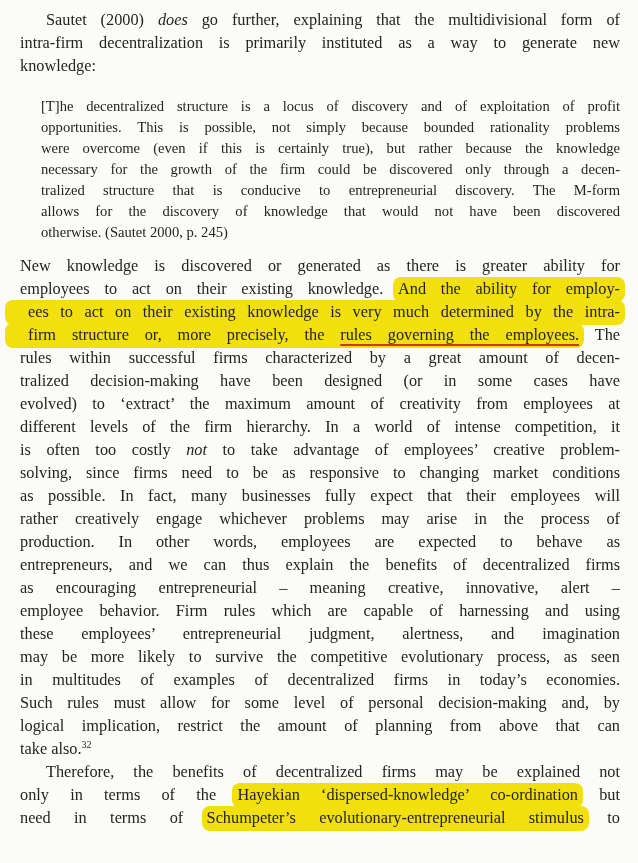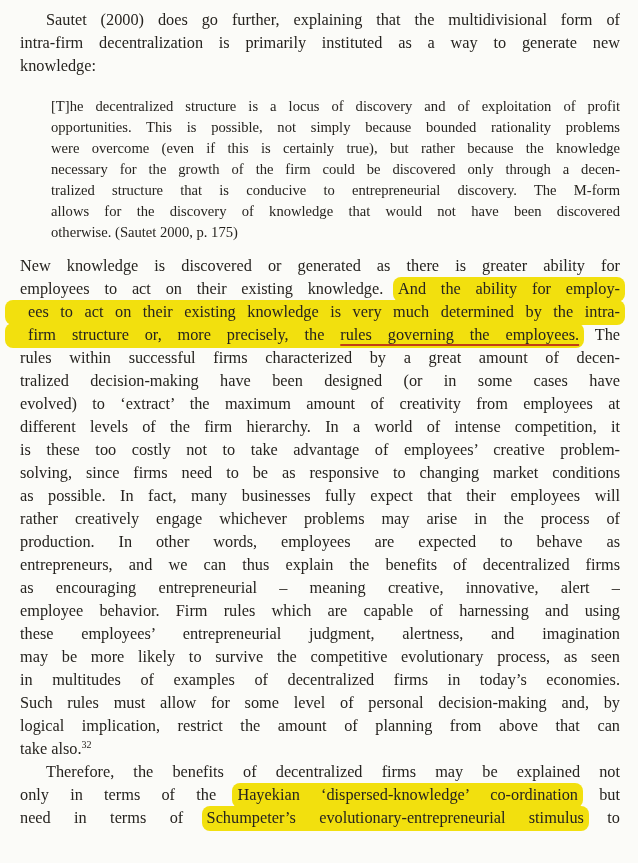--- a/index.html
+++ b/index.html
@@ -39,23 +39,22 @@
     text-indent: 26px;
   }
   .quote {
     margin: 19px 0 11px 21px;
     font-size: 14.6px;
     line-height: 21px;
   }
   .quote .line {
     height: 21px;
     line-height: 21px;
-    margin-left: 10px;
   }
-  .it { }
+  .it { font-style: italic; }
   mark.hl {
     background: var(--highlight, #f2e00e);
     color: inherit;
     padding: 2px 5px 3.5px 5px;
     margin: 0 -5px;
     border-radius: 8px;
   }
   mark.hl.bleed-l {
     padding-left: 23px;
     margin-left: -15px;
@@ -83,33 +82,33 @@
     <div class="line nj"><span>knowledge:</span></div>
   </div>
 
   <div class="quote">
     <div class="line"><span>[T]he decentralized structure is a locus of discovery and of exploitation of profit</span></div>
     <div class="line"><span>opportunities. This is possible, not simply because bounded rationality problems</span></div>
     <div class="line"><span>were overcome (even if this is certainly true), but rather because the knowledge</span></div>
     <div class="line"><span>necessary for the growth of the firm could be discovered only through a decen-</span></div>
     <div class="line"><span>tralized structure that is conducive to entrepreneurial discovery. The M-form</span></div>
     <div class="line"><span>allows for the discovery of knowledge that would not have been discovered</span></div>
-    <div class="line nj"><span>otherwise. (Sautet 2000, p. 175)</span></div>
+    <div class="line nj"><span>otherwise. (Sautet 2000, p. 245)</span></div>
   </div>
 
   <div class="para">
     <div class="line"><span>New knowledge is discovered or generated as there is greater ability for</span></div>
     <div class="line"><span>employees to act on their existing knowledge. </span><mark class="hl"><span>And the ability for employ-</span></mark></div>
     <div class="line"><mark class="hl bleed-l"><span>ees to act on their existing knowledge is very much determined by the intra-</span></mark></div>
     <div class="line"><mark class="hl bleed-l"><span>firm structure or, more precisely, the </span><span class="ul">rules governing the employees.</span></mark><span> The</span></div>
     <div class="line"><span>rules within successful firms characterized by a great amount of decen-</span></div>
     <div class="line"><span>tralized decision-making have been designed (or in some cases have</span></div>
     <div class="line"><span>evolved) to ‘extract’ the maximum amount of creativity from employees at</span></div>
     <div class="line"><span>different levels of the firm hierarchy. In a world of intense competition, it</span></div>
-    <div class="line"><span>is these too costly </span><span class="it">not</span><span> to take advantage of employees’ creative problem-</span></div>
+    <div class="line"><span>is often too costly </span><span class="it">not</span><span> to take advantage of employees’ creative problem-</span></div>
     <div class="line"><span>solving, since firms need to be as responsive to changing market conditions</span></div>
     <div class="line"><span>as possible. In fact, many businesses fully expect that their employees will</span></div>
     <div class="line"><span>rather creatively engage whichever problems may arise in the process of</span></div>
     <div class="line"><span>production. In other words, employees are expected to behave as</span></div>
     <div class="line"><span>entrepreneurs, and we can thus explain the benefits of decentralized firms</span></div>
     <div class="line"><span>as encouraging entrepreneurial – meaning creative, innovative, alert –</span></div>
     <div class="line"><span>employee behavior. Firm rules which are capable of harnessing and using</span></div>
     <div class="line"><span>these employees’ entrepreneurial judgment, alertness, and imagination</span></div>
     <div class="line"><span>may be more likely to survive the competitive evolutionary process, as seen</span></div>
     <div class="line"><span>in multitudes of examples of decentralized firms in today’s economies.</span></div>

